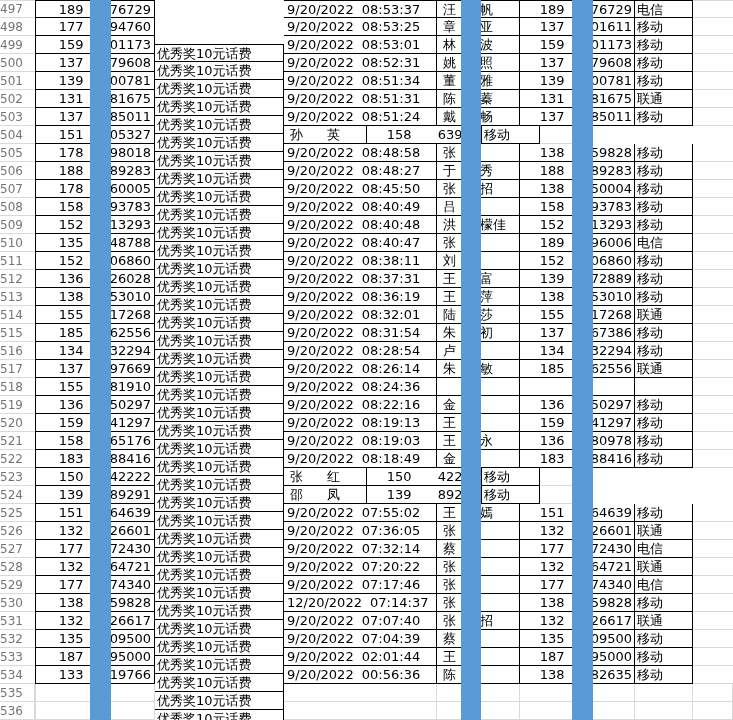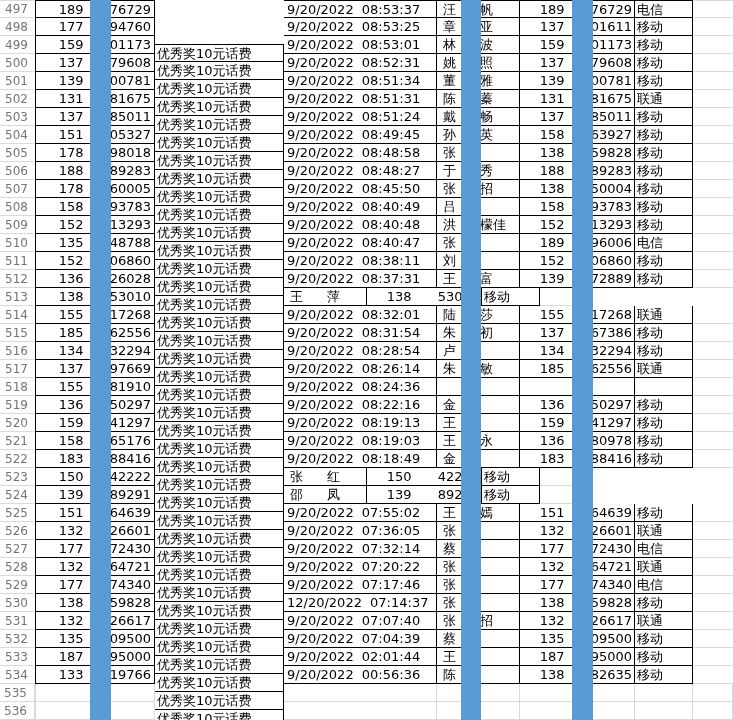--- a/index.html
+++ b/index.html
@@ -13,21 +13,21 @@
     cursor:cell;
   }
   .row{display:flex;height:18px;}
   .c{
     box-sizing:border-box;height:18px;
     display:flex;align-items:center;
     overflow:hidden;white-space:nowrap;
     line-height:1;
   }
   
-  .c-rownum {width:35px;justify-content:flex-end;padding-right:7px;
+  .c-rownum {width:35px;justify-content:flex-start;padding-right:7px;
              color:#757575;font-size:12px;border-bottom:1px solid #d9d9d9;}
   .c-phoneA {width:120px;justify-content:flex-end;padding-right:3px;
              border-left:1px solid #000;border-right:1px solid #000;border-bottom:1px solid #000;}
   .c-prize  {width:129px;padding-left:2px;
              border-right:1px solid #000;border-bottom:1px solid #000;margin-top:44px;}
   .c-date   {width:153px;padding-left:3px;word-spacing:4px;
              border-right:1px solid #000;border-bottom:1px solid #000;}
   .c-name   {width:83px;padding-left:6px;
              border-right:1px solid #000;border-bottom:1px solid #000;}
   .c-phoneB {width:115px;justify-content:flex-end;padding-right:2px;
@@ -273,23 +273,20 @@
           <span>504</span>
         </div>
         <div class="c c-phoneA dark">
           <span>151</span>
           <span class="gap-phone"></span>
           <span>05327</span>
         </div>
         <div class="c c-prize dark">
           <span>优秀奖10元话费</span>
         </div>
-        <div class="c c-date dark">
-          <span>9/20/2022 08:49:45</span>
-        </div>
         <div class="c c-name dark">
           <span>孙</span>
           <span class="gap-name"></span>
           <span>英</span>
         </div>
         <div class="c c-phoneB dark">
           <span>158</span>
           <span class="gap-phone"></span>
           <span>63927</span>
         </div>
@@ -542,20 +539,23 @@
         <div class="c c-rownum lite">
           <span>513</span>
         </div>
         <div class="c c-phoneA dark">
           <span>138</span>
           <span class="gap-phone"></span>
           <span>53010</span>
         </div>
         <div class="c c-prize dark">
           <span>优秀奖10元话费</span>
+        </div>
+        <div class="c c-date dark">
+          <span>9/20/2022 08:36:19</span>
         </div>
         <div class="c c-name dark">
           <span>王</span>
           <span class="gap-name"></span>
           <span>萍</span>
         </div>
         <div class="c c-phoneB dark">
           <span>138</span>
           <span class="gap-phone"></span>
           <span>53010</span>

